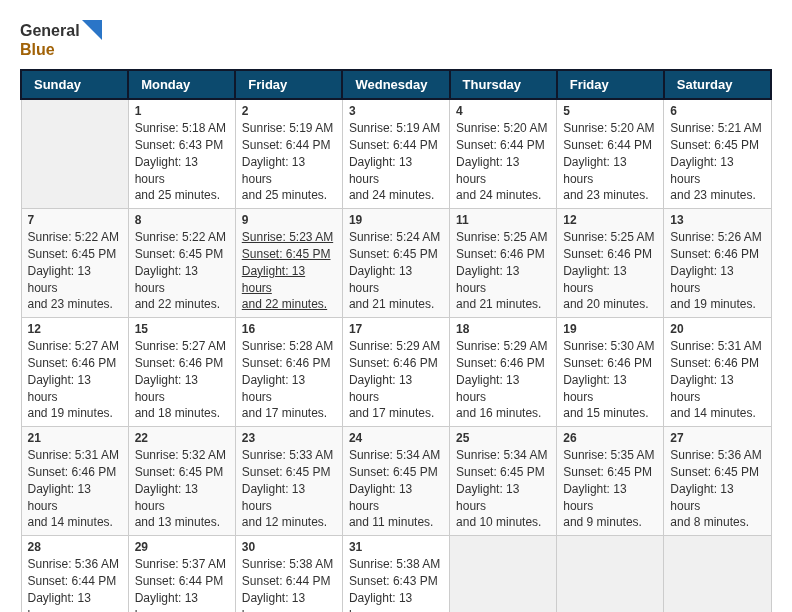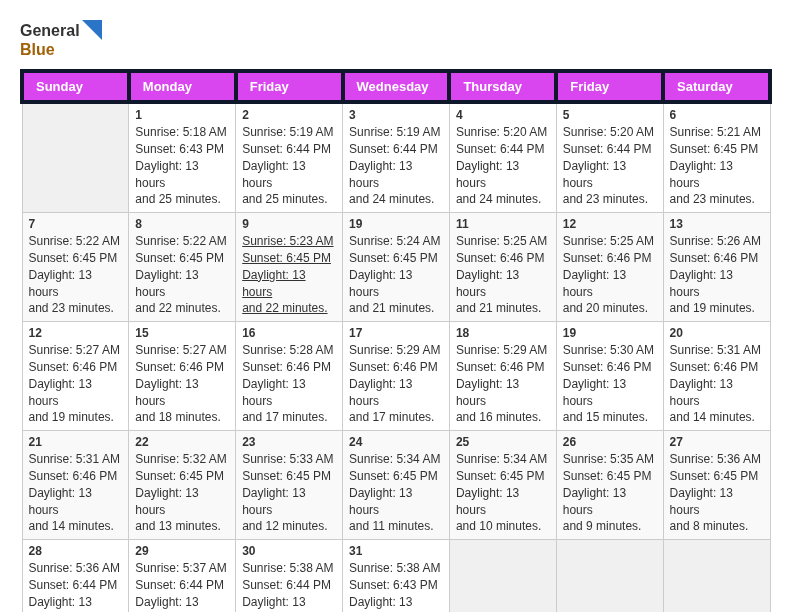--- a/index.html
+++ b/index.html
@@ -32,27 +32,27 @@
     .location-title {
       font-size: 16px;
       color: #555;
     }
     table {
       width: 100%;
       border-collapse: collapse;
       table-layout: fixed;
     }
     thead tr th {
-      background-color: #d946ef;
+      background-color: #0c4a6e;
       color: #fff;
       font-size: 13px;
       font-weight: bold;
       padding: 6px 12px;
       text-align: left;
-      border: 4px solid #0f172a;
+      border: 2px solid #0f172a;
     }
     tbody tr td {
       border: 1px solid #ccc;
       vertical-align: top;
       padding: 4px 6px;
       font-size: 10.5px;
       color: #333;
       height: 80px;
       background: #fff;
     }

